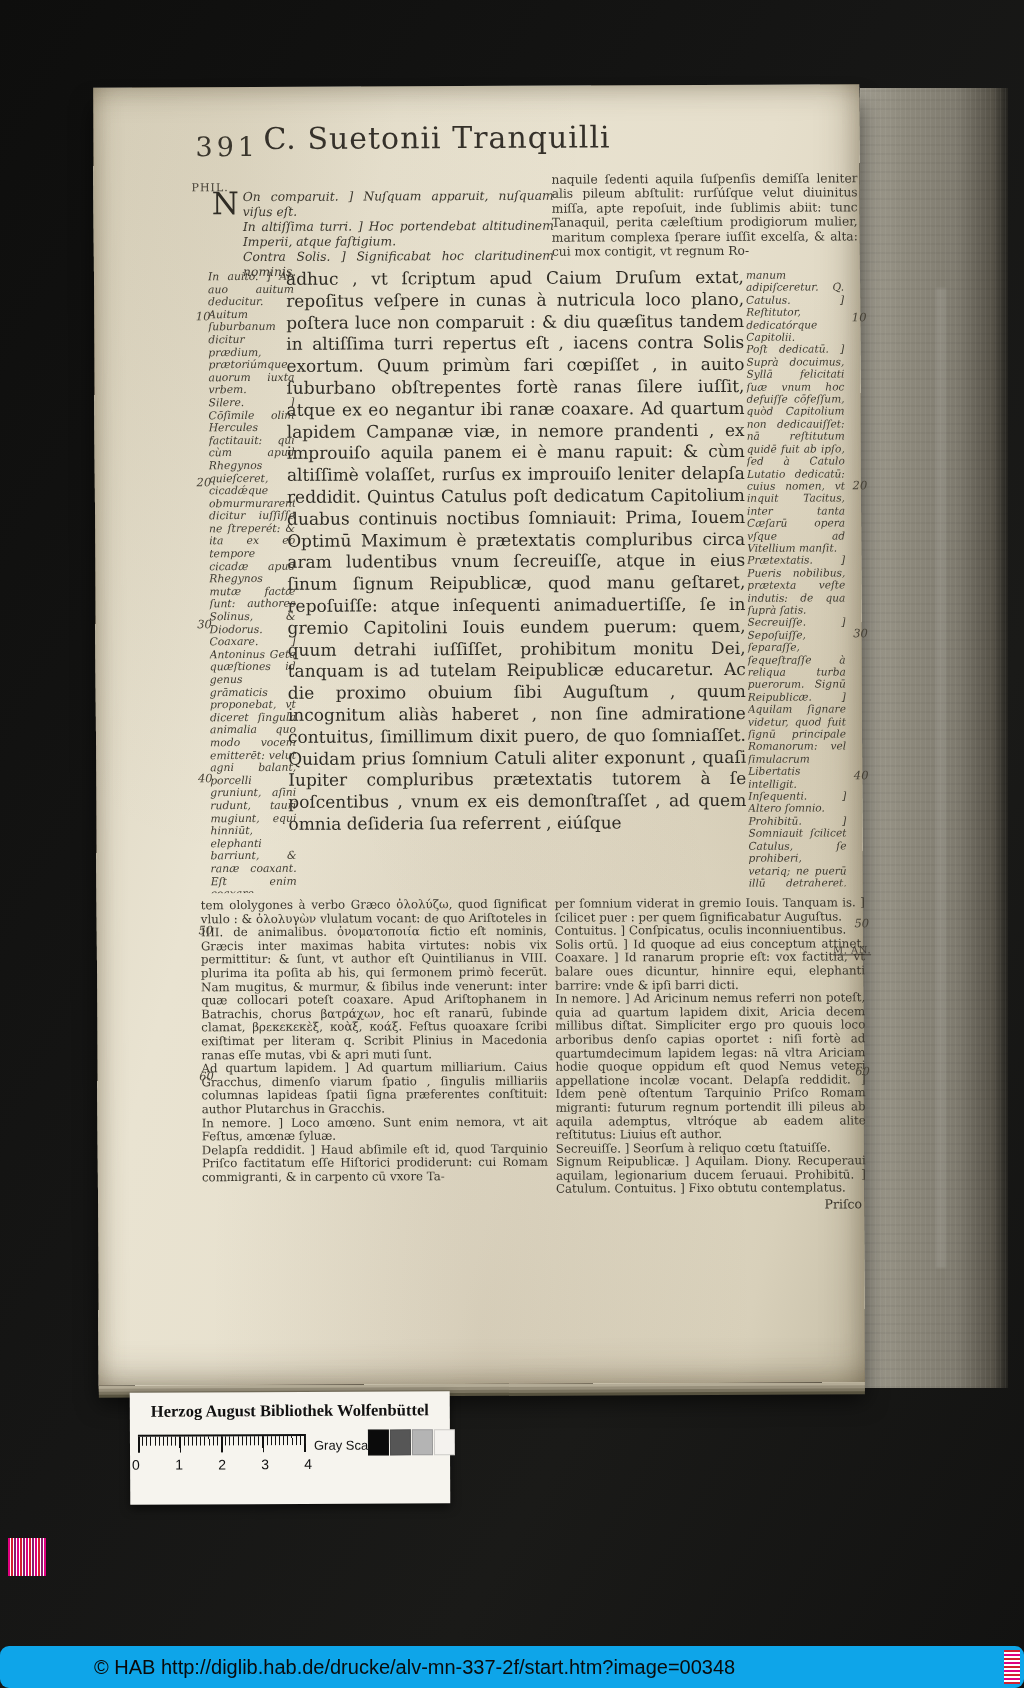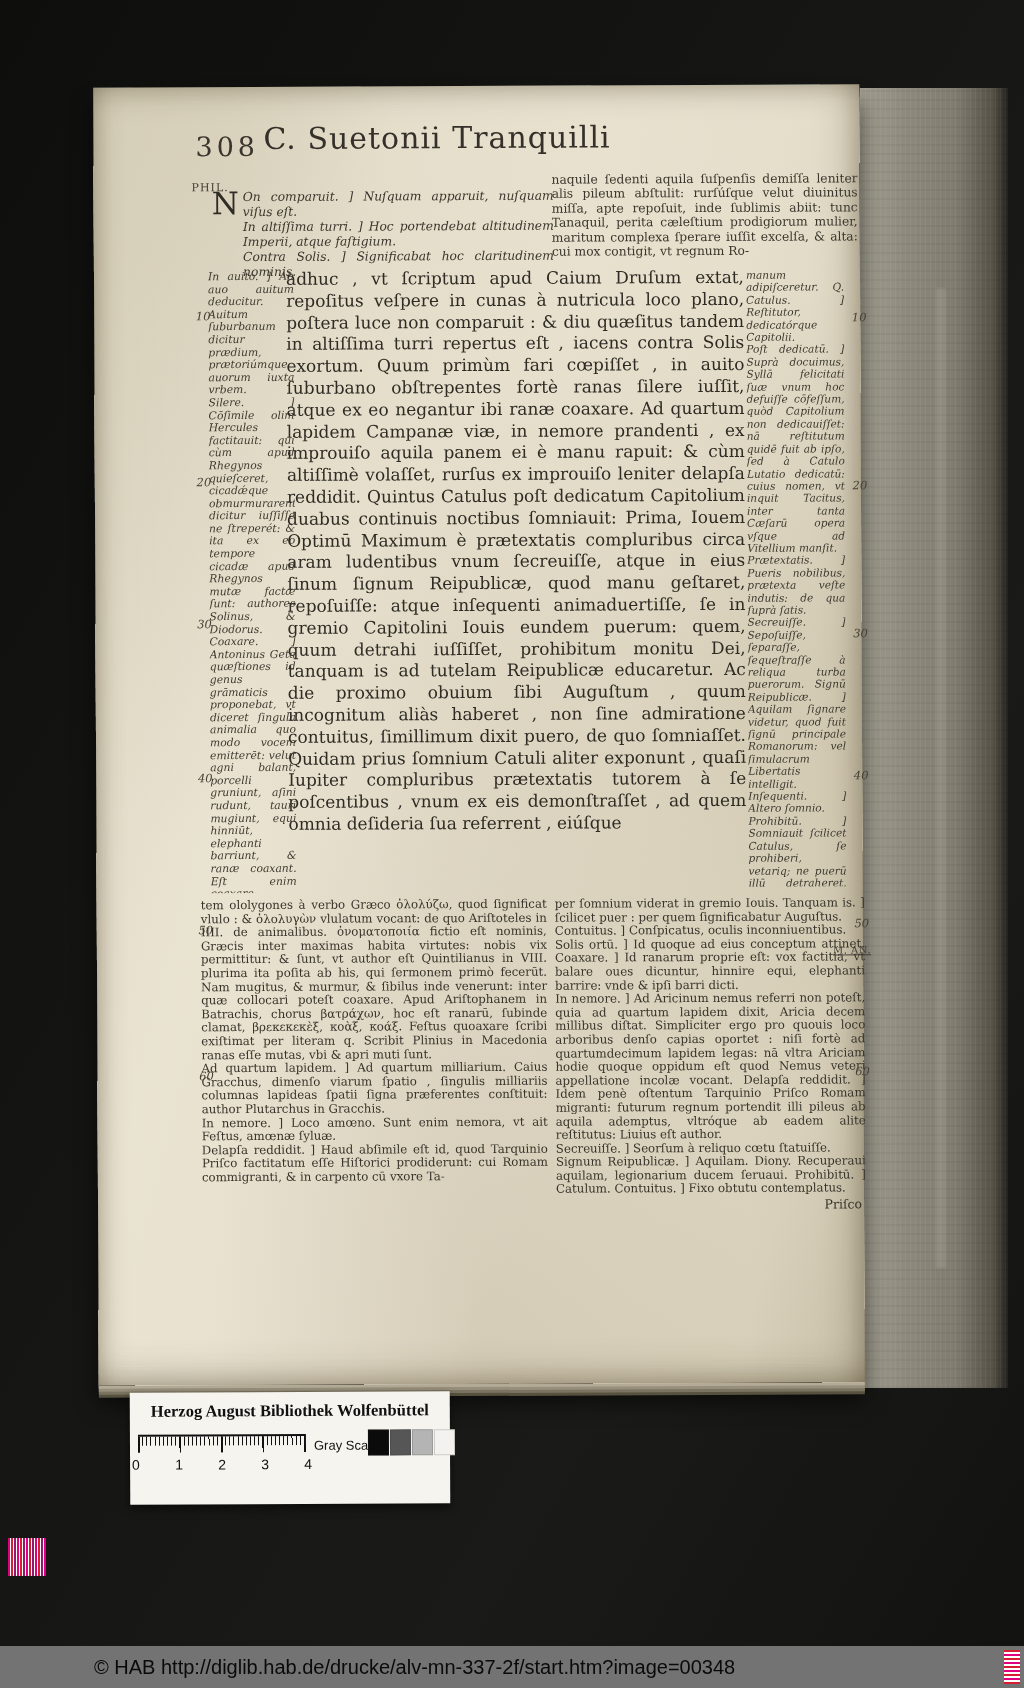--- a/index.html
+++ b/index.html
@@ -71,36 +71,36 @@
                      repeating-linear-gradient(90deg,#111 0 1px,transparent 1px 4.15px);
     background-size:100% 16px,100% 9px;background-repeat:no-repeat;background-position:top left;}
   .ruler-nums{left:2px;top:64px;width:180px;display:flex;justify-content:space-between;
     font-family:"Liberation Sans", sans-serif;font-size:14px;}
   .ruler-nums span{position:static;}
   .gs-caption{left:184px;top:46px;font-family:"Liberation Sans", sans-serif;font-size:13px;}
   .patches{left:238px;top:38px;display:flex;gap:1px;}
   .patches span{position:static;width:19px;height:24px;display:block;border:1px solid #3333;}
   .p0{background:#0b0b0b;} .p1{background:#565656;} .p2{background:#b4b4b4;} .p3{background:#f4f2ee;}
   
-  .bottom-bar{position:absolute;left:0;top:1646px;width:1024px;height:42px;background:#737373;}
+  .bottom-bar{position:absolute;left:0;top:1646px;width:1024px;height:42px;background:#0ea5e9;border-radius:9px;}
   .copyright{position:absolute;left:94px;top:0;height:42px;line-height:42px;
     font-family:"Liberation Sans", sans-serif;font-size:20px;color:#0a0a0a;white-space:nowrap;}
   .cal-bar-left{position:absolute;left:8px;top:1538px;width:38px;height:38px;
     background:repeating-linear-gradient(90deg,#e0007f 0 2px,#fff 2px 3px,#d31f2f 3px 5px,#fff 5px 6px,#8c1a6e 6px 8px,#fff 8px 9px);}
   .cal-bar-right{position:absolute;left:1004px;top:1650px;width:16px;height:34px;
     background:repeating-linear-gradient(0deg,#d31f2f 0 2px,#fff 2px 4px,#e0007f 4px 6px,#fff 6px 8px);}
 </style>
 </head>
 <body>
 
 <div class="backdrop"></div>
 <div class="fore-edge"></div>
 
 <div class="page">
-  <div class="pagenum">308</div>
+  <div class="pagenum">391</div>
   <div class="running-title">C.  Suetonii Tranquilli</div>
 
   <div class="phil">PHIL.</div>
 
   <div class="smalltext tlc">
     <span class="dropcap">N</span><span>On comparuit. ]  Nuſquam apparuit, nuſquam viſus eſt.
 In altiſſima turri. ]  Hoc portendebat altitudinem Imperii, atque faſtigium.
 Contra Solis. ]  Significabat hoc claritudinem nominis.</span>
   </div>
 

